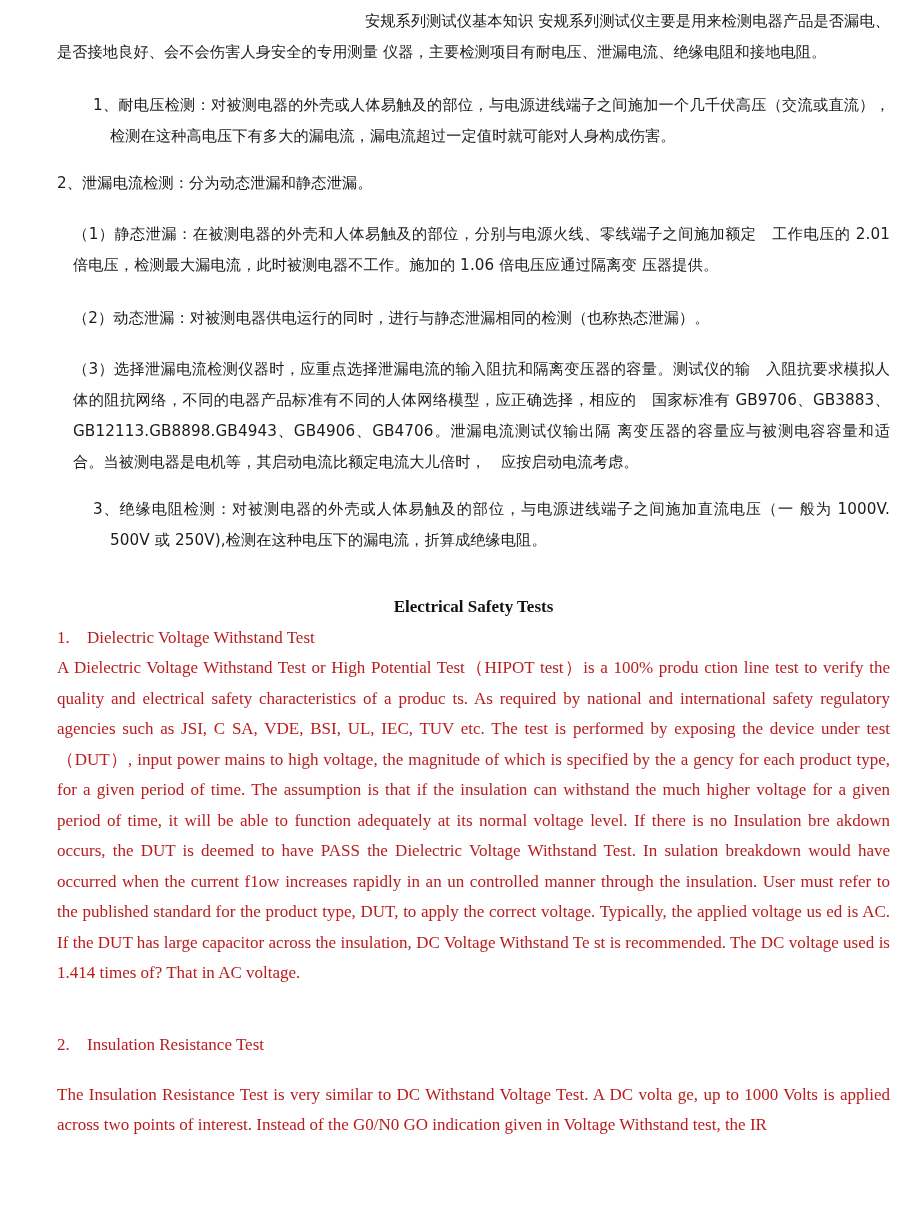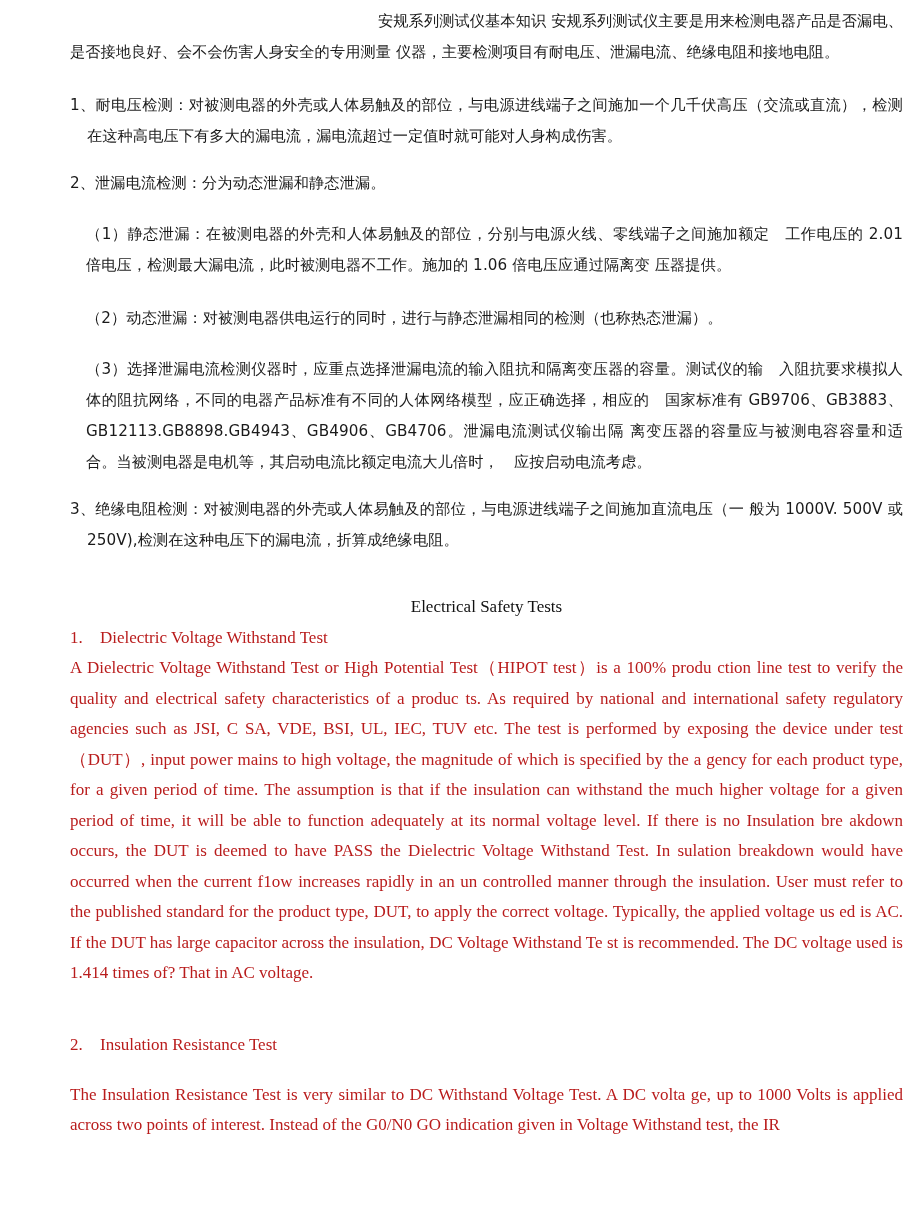--- a/index.html
+++ b/index.html
@@ -15,21 +15,21 @@
   .page {
     position: relative;
     width: 920px;
     height: 1225px;
     background: #ffffff;
     overflow: hidden;
     box-sizing: border-box;
   }
   .content {
     position: absolute;
-    left: 70px;
+    left: 57px;
     top: 6px;
     width: 833px;
   }
   
   .cn {
     font-family: "DejaVu Sans", "Liberation Sans", sans-serif;
     font-size: 15.2px;
     line-height: 31px;
     text-align: justify;
     text-justify: inter-character;
@@ -41,29 +41,31 @@
     text-indent: 308px;
   }
   .cn-sub {
     padding-left: 16px;
     text-indent: 0;
   }
   
   .cn-hang2 {
     padding-left: 17px;
     text-indent: -17px;
+    margin-left: 36px;
   }
   
   .en-title {
     font-family: "Liberation Serif", "DejaVu Serif", serif;
     font-size: 17px;
     line-height: 30px;
     text-align: center;
     margin: 0;
     color: #111111;
+    font-weight: bold;
   }
   .en-head {
     font-family: "Liberation Serif", "DejaVu Serif", serif;
     font-size: 17px;
     line-height: 31px;
     margin: 0;
     color: #b91c1c;
     padding-left: 0;
   }
   .en-head .num {

